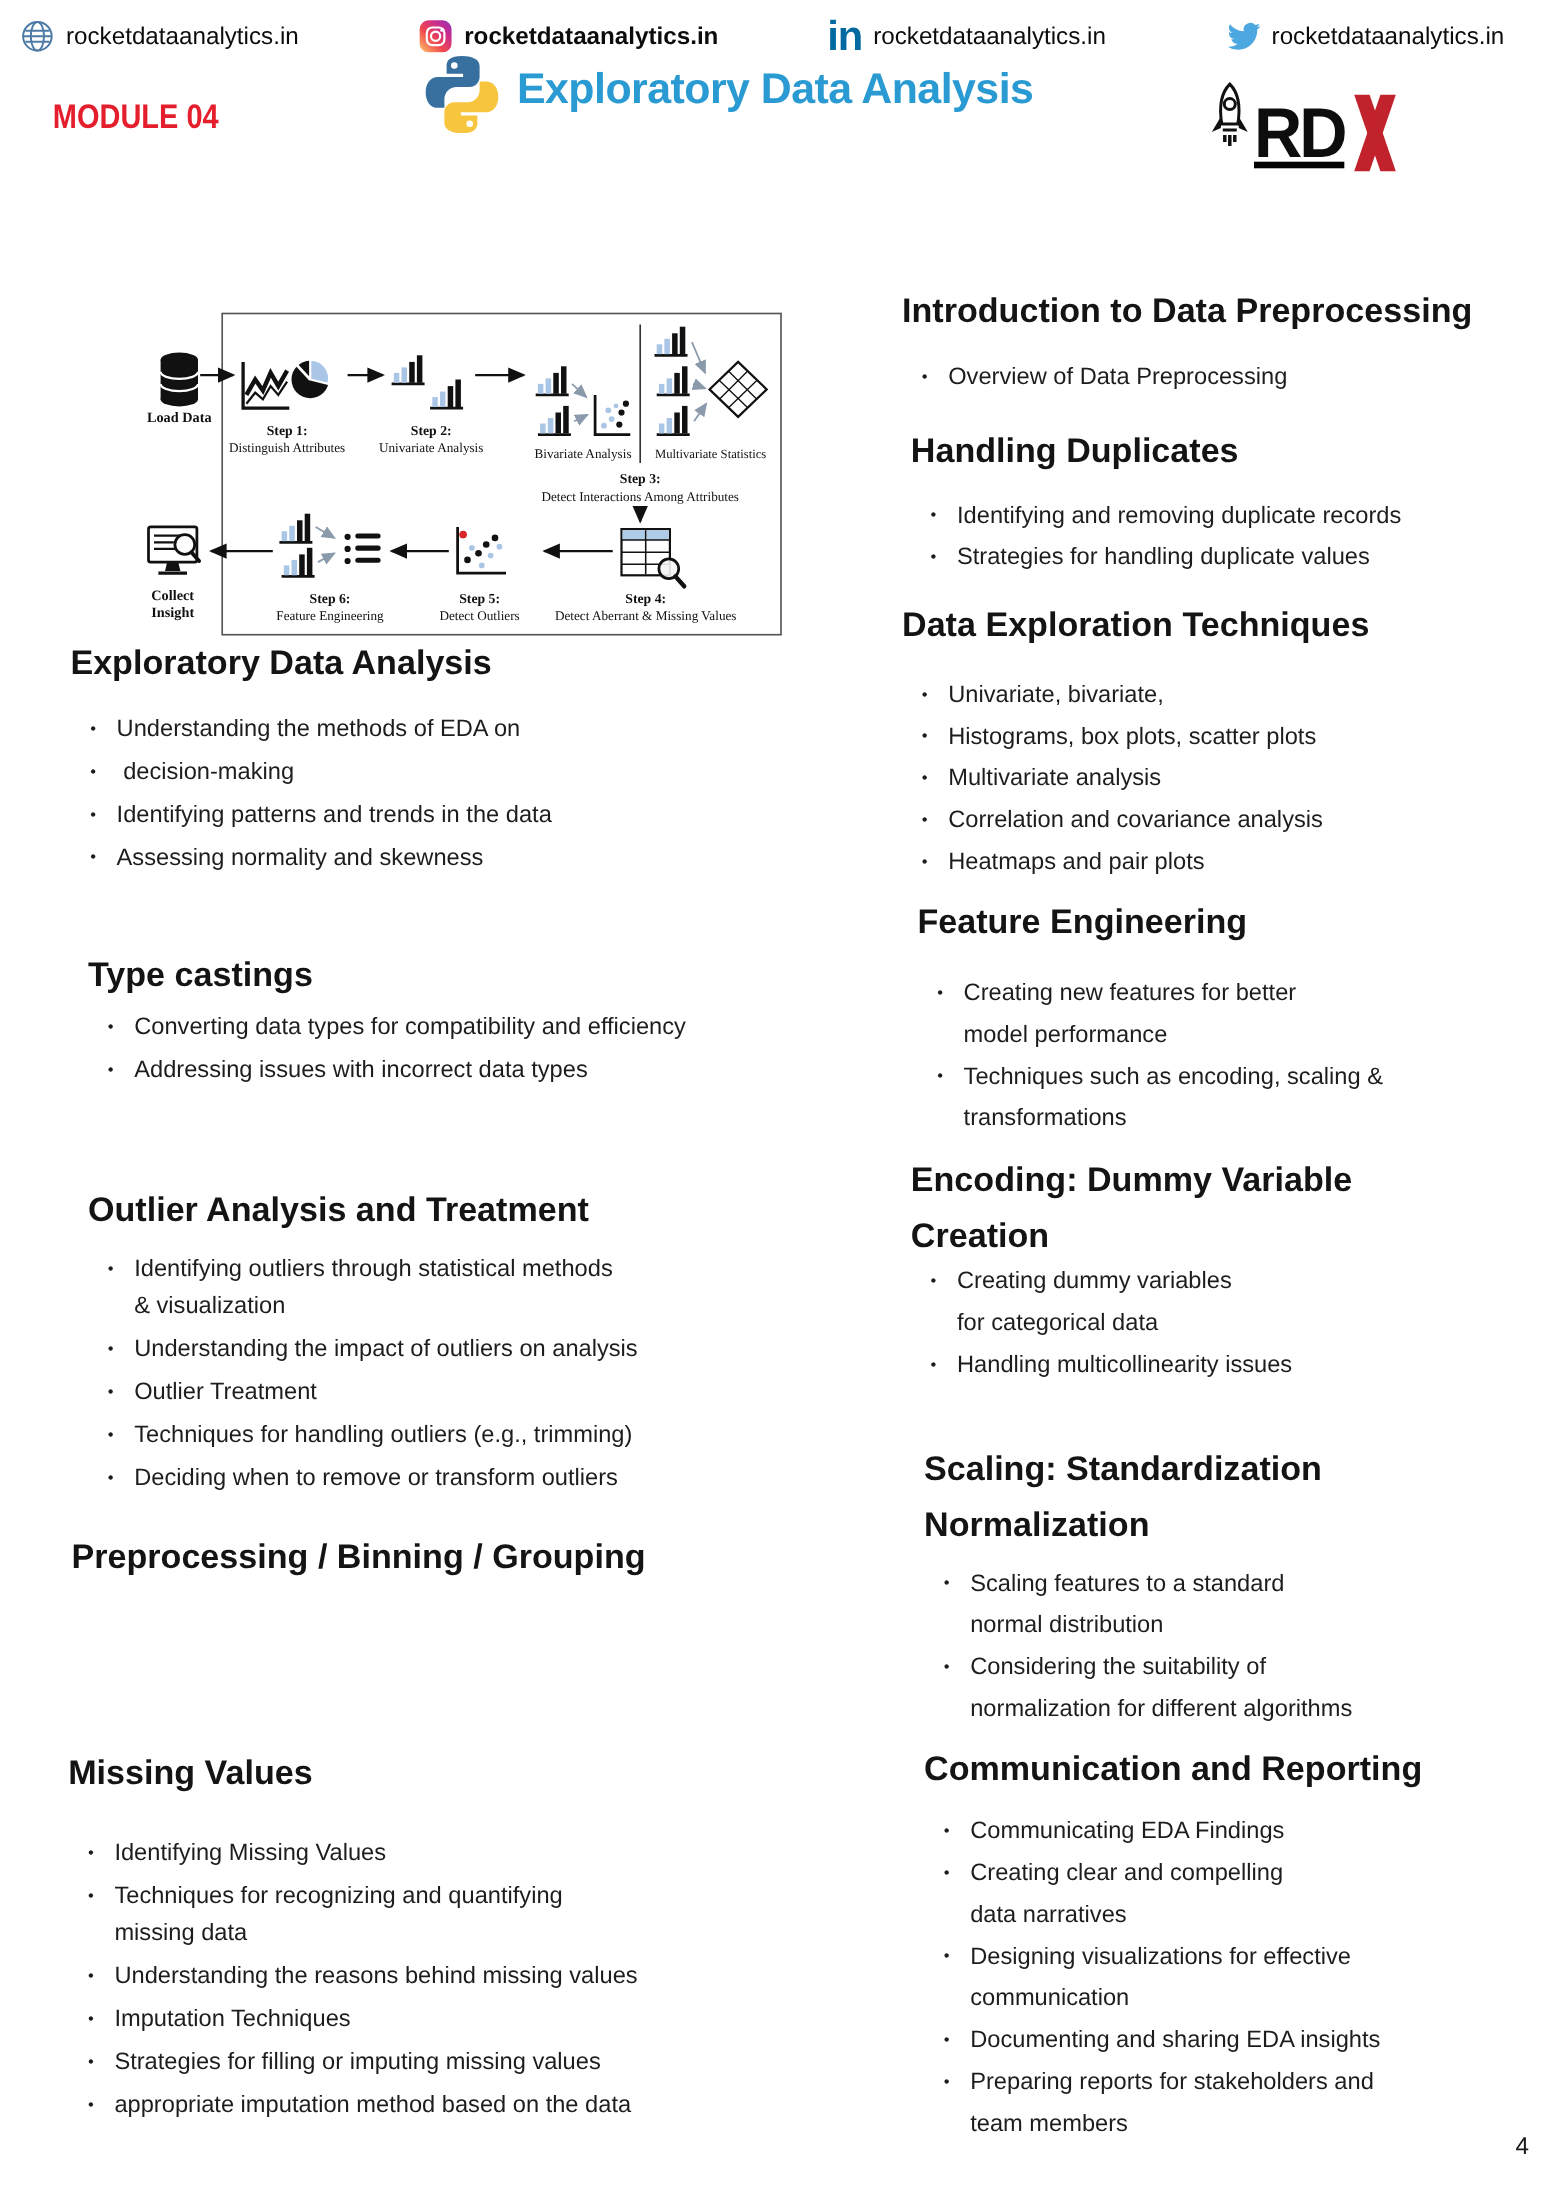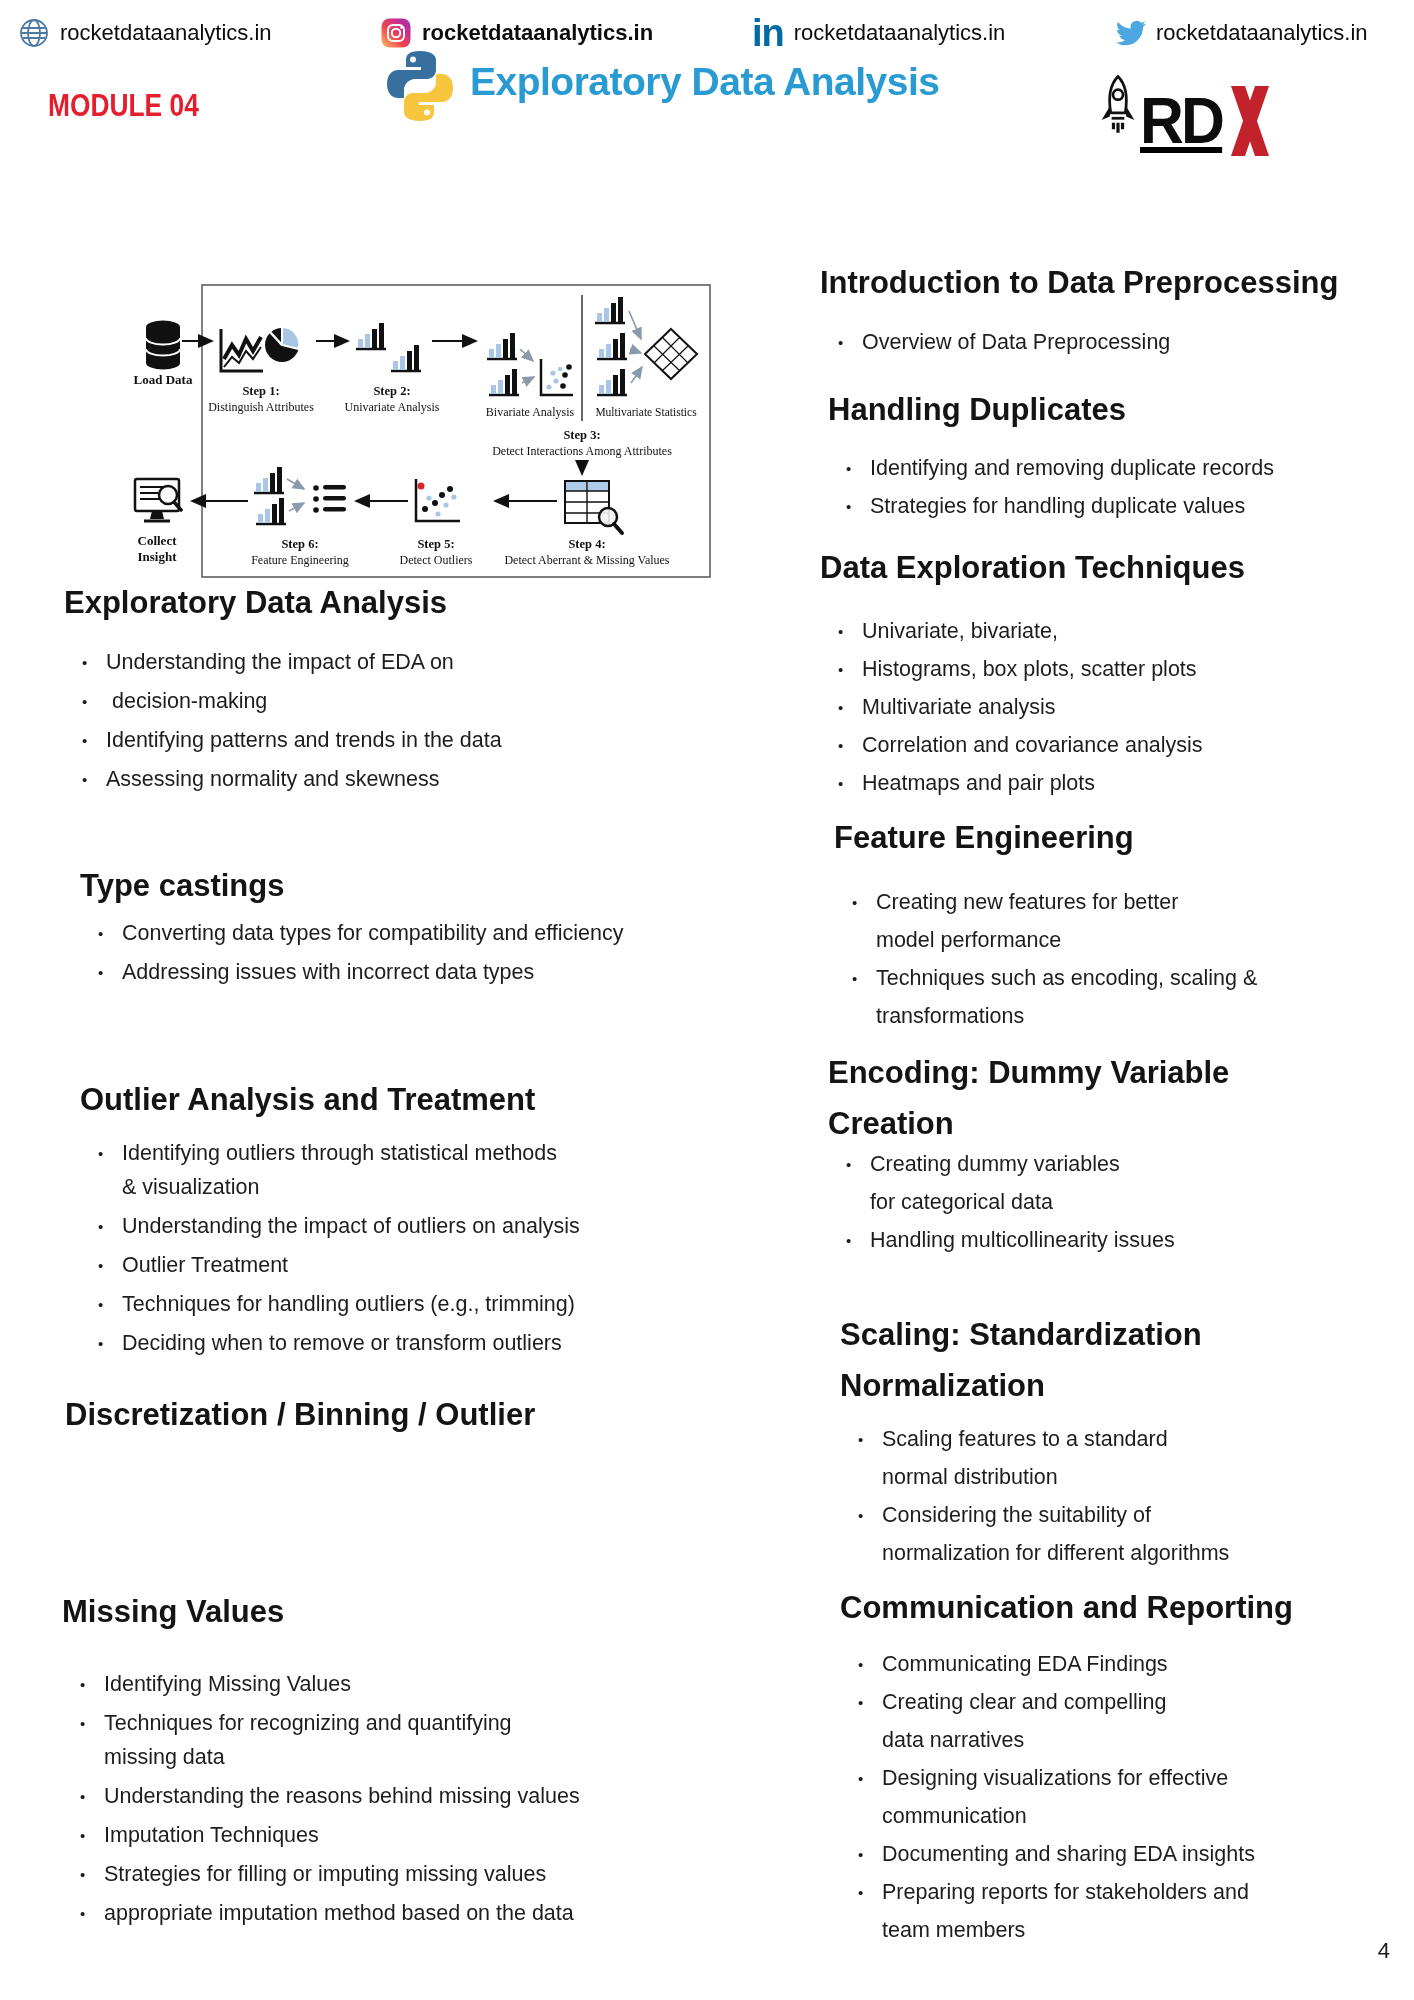--- a/index.html
+++ b/index.html
@@ -251,21 +251,21 @@
       <line x1="24" y1="238" x2="50" y2="238" stroke="#111" stroke-width="3"></line>
     </g>
     <text class="dn" x="37" y="262">Collect</text>
     <text class="dn" x="37" y="278">Insight</text>
   </svg>
 
   <div id="lcol">
       <div class="section" style="top: 583px; left: 64px;">
         <h2>Exploratory Data Analysis</h2>
         <ul style="margin-top: 22px;">
-          <li>Understanding the impact of EDA on</li>
+          <li>Understanding the methods of EDA on</li>
           <li>&nbsp;decision-making</li>
           <li>Identifying patterns and trends in the data</li>
           <li>Assessing normality and skewness</li>
         </ul>
       </div>
       <div class="section" style="top: 866px; left: 80px;">
         <h2>Type castings</h2>
         <ul style="margin-top: 10px;">
           <li>Converting data types for compatibility and efficiency</li>
           <li>Addressing issues with incorrect data types</li>
@@ -276,21 +276,21 @@
         <ul style="margin-top: 16px;">
           <li>Identifying outliers through statistical methods
 &amp; visualization</li>
           <li>Understanding the impact of outliers on analysis</li>
           <li>Outlier Treatment</li>
           <li>Techniques for handling outliers (e.g., trimming)</li>
           <li>Deciding when to remove or transform outliers</li>
         </ul>
       </div>
       <div class="section" style="top: 1395px; left: 65px;">
-        <h2>Discretization / Binning / Outlier</h2>
+        <h2>Preprocessing / Binning / Grouping</h2>
       </div>
       <div class="section" style="top: 1592px; left: 62px;">
         <h2>Missing Values</h2>
         <ul style="margin-top: 35px;">
           <li>Identifying Missing Values</li>
           <li>Techniques for recognizing and quantifying
 missing data</li>
           <li>Understanding the reasons behind missing values</li>
           <li>Imputation Techniques</li>
           <li>Strategies for filling or imputing missing values</li>

